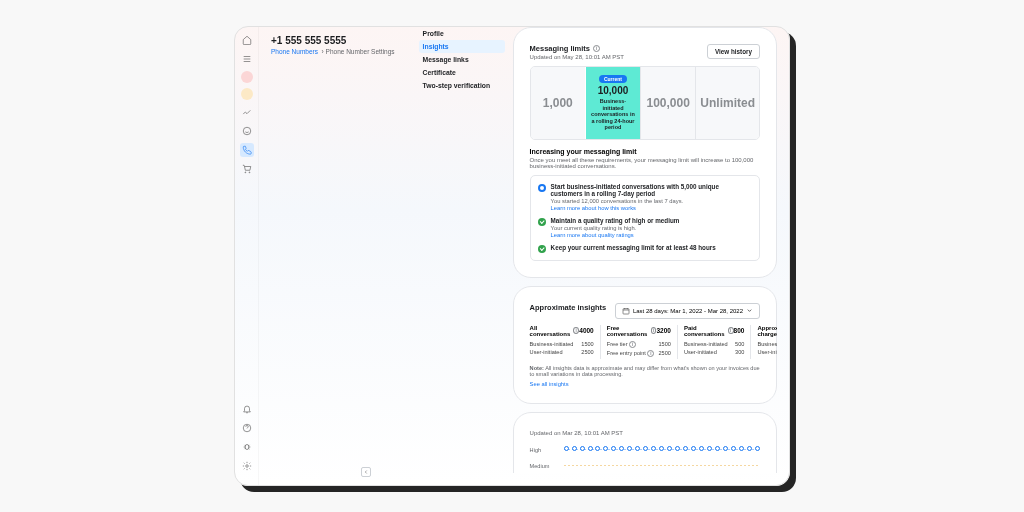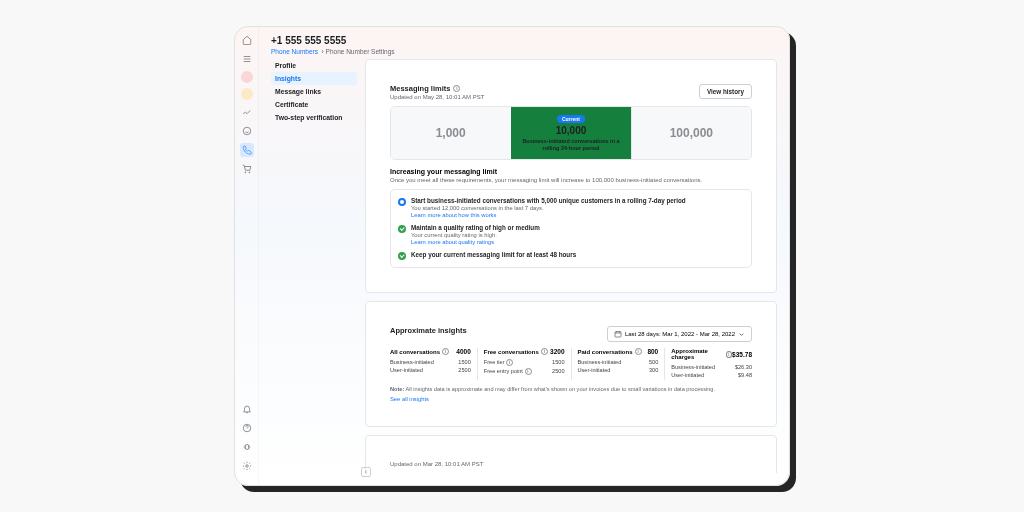--- a/index.html
+++ b/index.html
@@ -6,42 +6,42 @@
   body{background:#f8f8f8;display:flex;align-items:center;justify-content:center;width:1024px;height:512px;overflow:hidden}
   .window{position:relative;width:556px;height:460px;background:linear-gradient(180deg,#fdf5f4 0%,#f5f8fc 40%,#fff 100%);border-radius:14px;box-shadow:6px 6px 0 rgba(0,0,0,.85);display:flex;overflow:hidden;border:1px solid #e1e1e1}
   .icon-rail{width:24px;background:transparent;display:flex;flex-direction:column;align-items:center;padding:6px 0;gap:6px;border-right:1px solid rgba(0,0,0,.03)}
   .rail-top{display:flex;flex-direction:column;align-items:center;gap:5px}
   .rail-bottom{margin-top:auto;display:flex;flex-direction:column;align-items:center;gap:5px;padding-bottom:6px}
   .rail-icon{width:14px;height:14px;display:flex;align-items:center;justify-content:center;border-radius:3px}
   .rail-icon svg{width:10px;height:10px;stroke:#555;stroke-width:1.5;fill:none}
   .rail-icon.active{background:#d6e9ff}
   .rail-icon.active svg{stroke:#1877f2}
   .rail-blob{width:12px;height:12px;border-radius:50%}
-  .content{flex:1;display:flex;flex-direction:column;overflow:hidden}
+  .content{flex:1;display:flex;flex-direction:row;overflow:hidden}
   .header{padding:8px 12px 4px}
   .header h1{font-size:10px;font-weight:700;color:#1c1e21}
   .crumb{font-size:6.5px;color:#65676b;margin-top:2px}
   .crumb a{color:#1877f2;text-decoration:none}
   .body{flex:1;display:flex;overflow:hidden;padding:0 12px 12px;gap:8px}
   .sidebar{width:86px;flex-shrink:0}
   .sidebar-item{font-size:6.8px;padding:3px 4px;border-radius:3px;color:#1c1e21;cursor:pointer;font-weight:600}
   .sidebar-item.active{background:#e7f3ff;color:#1877f2}
   .main{flex:1;overflow-y:auto}
   .main::-webkit-scrollbar{width:4px}
   .main::-webkit-scrollbar-thumb{background:#ccc;border-radius:2px}
-  .card{background:#fff;border:1px solid #e4e6ea;border-radius:4px;padding:24px;margin-bottom:8px}
+  .card{background:#fff;border:1px solid #e4e6ea;border-radius:18px;padding:16px;margin-bottom:8px}
   .card-hd{display:flex;justify-content:space-between;align-items:flex-start;margin-bottom:6px}
   .card-title{font-size:7.5px;font-weight:700;color:#1c1e21;display:flex;align-items:center;gap:3px}
   .card-sub{font-size:6px;color:#65676b;margin-top:1px}
   .info-i{width:7px;height:7px;border:.8px solid #8a8d91;border-radius:50%;display:inline-flex;align-items:center;justify-content:center;font-size:4.5px;color:#8a8d91;font-weight:700}
   .btn{font-size:6.3px;padding:3px 7px;border:1px solid #ccd0d5;border-radius:3px;background:#fff;color:#1c1e21;cursor:pointer;font-weight:600}
   .tiers{display:flex;gap:0;border:1px solid #e4e6ea;border-radius:5px;overflow:hidden;margin-bottom:8px}
   .tier{flex:1;padding:8px 4px;text-align:center;border-right:1px solid #e4e6ea;background:#f7f8fa;display:flex;flex-direction:column;align-items:center;justify-content:center;gap:2px;min-height:46px}
   .tier:last-child{border-right:none}
-  .tier.current{background:#15803d;box-shadow:0 0 0 1px #fff}
+  .tier.current{background:#5eead4;box-shadow:0 0 0 1px #fff}
   .tier-val{font-size:10px;font-weight:700;color:#1c1e21}
   .tier .dim{font-size:12px;color:#8a8d91;font-weight:600}
   .tier-desc{font-size:5.5px;color:#1c1e21;font-weight:600;line-height:1.2}
   .badge{background:#1877f2;color:#fff;font-size:5px;padding:1px 5px;border-radius:6px;font-weight:700}
   .sec-title{font-size:7px;font-weight:700;margin-bottom:2px}
   .sec-desc{font-size:6px;color:#65676b;margin-bottom:6px}
   .req-box{border:1px solid #e4e6ea;border-radius:5px;padding:7px;display:flex;flex-direction:column;gap:6px}
   .req{display:flex;gap:5px;align-items:flex-start}
   .req-icon{width:8px;height:8px;border-radius:50%;flex-shrink:0;margin-top:1px;display:flex;align-items:center;justify-content:center}
   .req-icon.p{background:#fff;border:2px solid #1877f2}
@@ -177,20 +177,23 @@
                 <span class="dim">1,000</span>
               </div>
             <div class="tier current">
               <span class="badge">Current</span>
               <span class="tier-val">10,000</span>
               <span class="tier-desc">Business-initiated conversations in a rolling 24-hour period</span>
             </div>
             <div class="tier">
                 <span class="dim">100,000</span>
               </div>
+            <div class="tier">
+                <span class="dim">Unlimited</span>
+              </div>
           </div>
 
           <div class="sec-title">Increasing your messaging limit</div>
           <div class="sec-desc">Once you meet all these requirements, your messaging limit will increase to 100,000 business-initiated conversations.</div>
 
           <div class="req-box">
             <div class="req">
               <div class="req-icon p"></div>
               <div>
                 <div class="req-t">Start business-initiated conversations with 5,000 unique customers in a rolling 7-day period</div>

